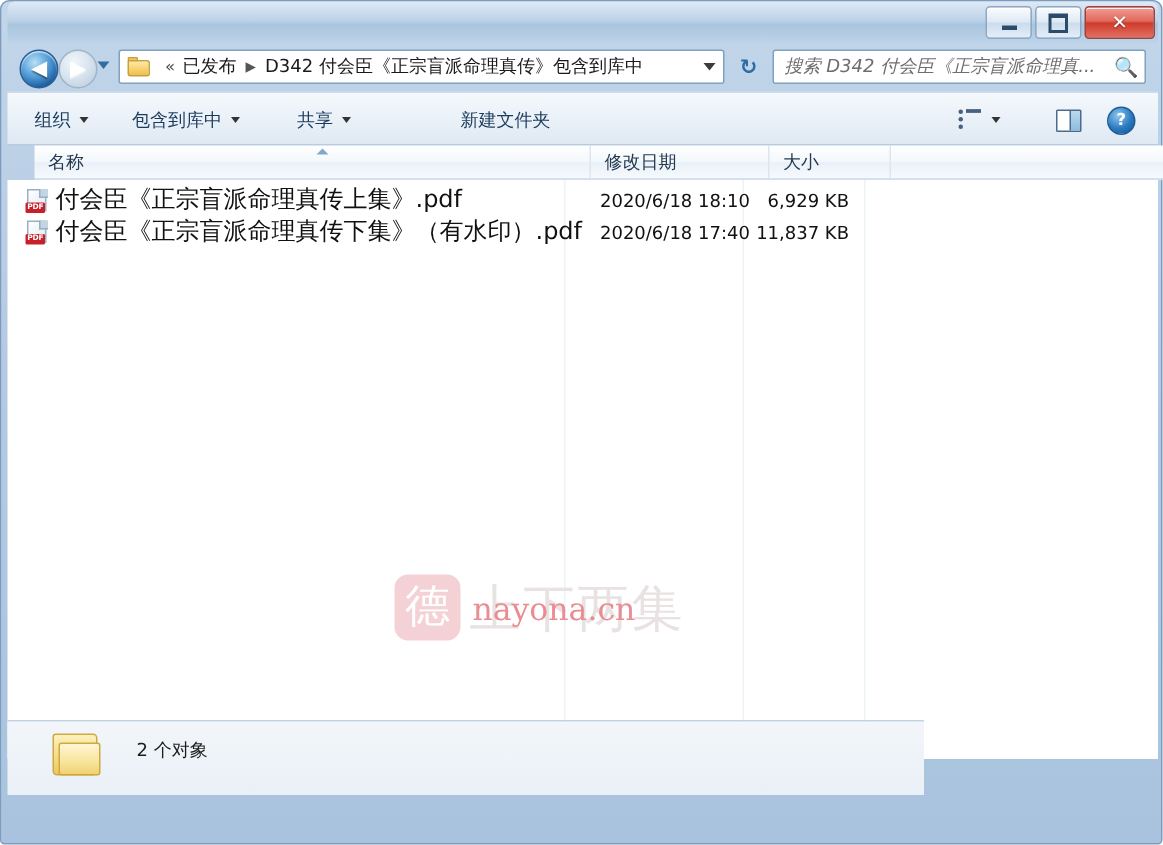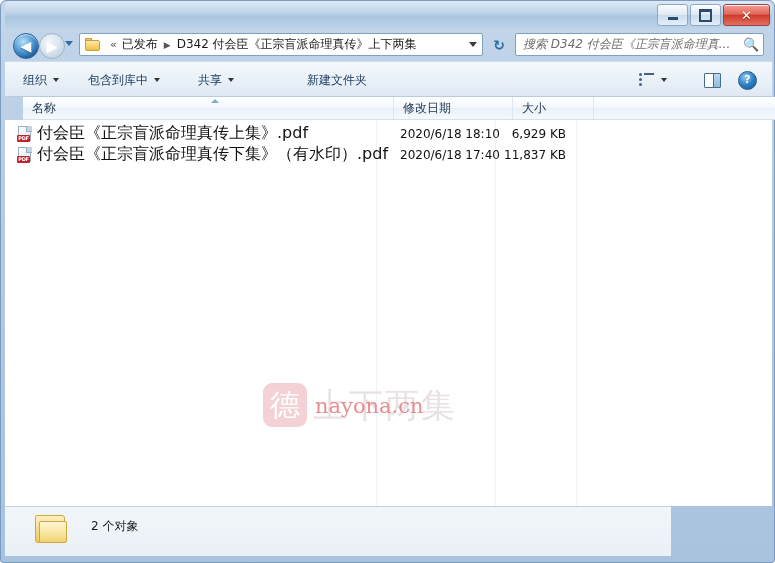--- a/index.html
+++ b/index.html
@@ -496,22 +496,22 @@
     left: 2px; top: 13px;
     font-size: 21px;
     color: #e98d92;
     white-space: nowrap;
     font-family: "DejaVu Serif", "Liberation Serif", serif;
   }
 
   
   .statusbar {
     position: absolute;
-    left: 0; top: 505px;
-    width: 666px;
+    left: 0; top: 479px;
+    width: 611px;
     height: 50px;
     background: linear-gradient(180deg,#f2f6fa 0%, #eaf0f7 100%);
     border-top: 1px solid #c2d2e2;
     box-sizing: border-box;
   }
   .sb-folder {
     position: absolute;
     left: 28px; top: 6px;
     width: 36px; height: 32px;
   }
@@ -571,21 +571,21 @@
 
       <div class="addressbar">
         <div class="addr-folder">
           <div class="folder-tab"></div>
           <div class="folder-shape"></div>
         </div>
         <div class="crumbs">
           <span class="crumb-chev">«</span>
           <span class="crumb-text">已发布</span>
           <span class="crumb-sep">▶</span>
-          <span class="crumb-text">D342 付会臣《正宗盲派命理真传》上下两集</span>
+          <span class="crumb-text">D342 付会臣《正宗盲派命理真传》包含到库中</span>
         </div>
         <div class="addr-dropdown">
           <i></i>
         </div>
       </div>
 
       <div class="refresh-btn">↻</div>
 
       <div class="searchbox">
         <div class="search-ph">搜索 D342 付会臣《正宗盲派命理真...</div>

